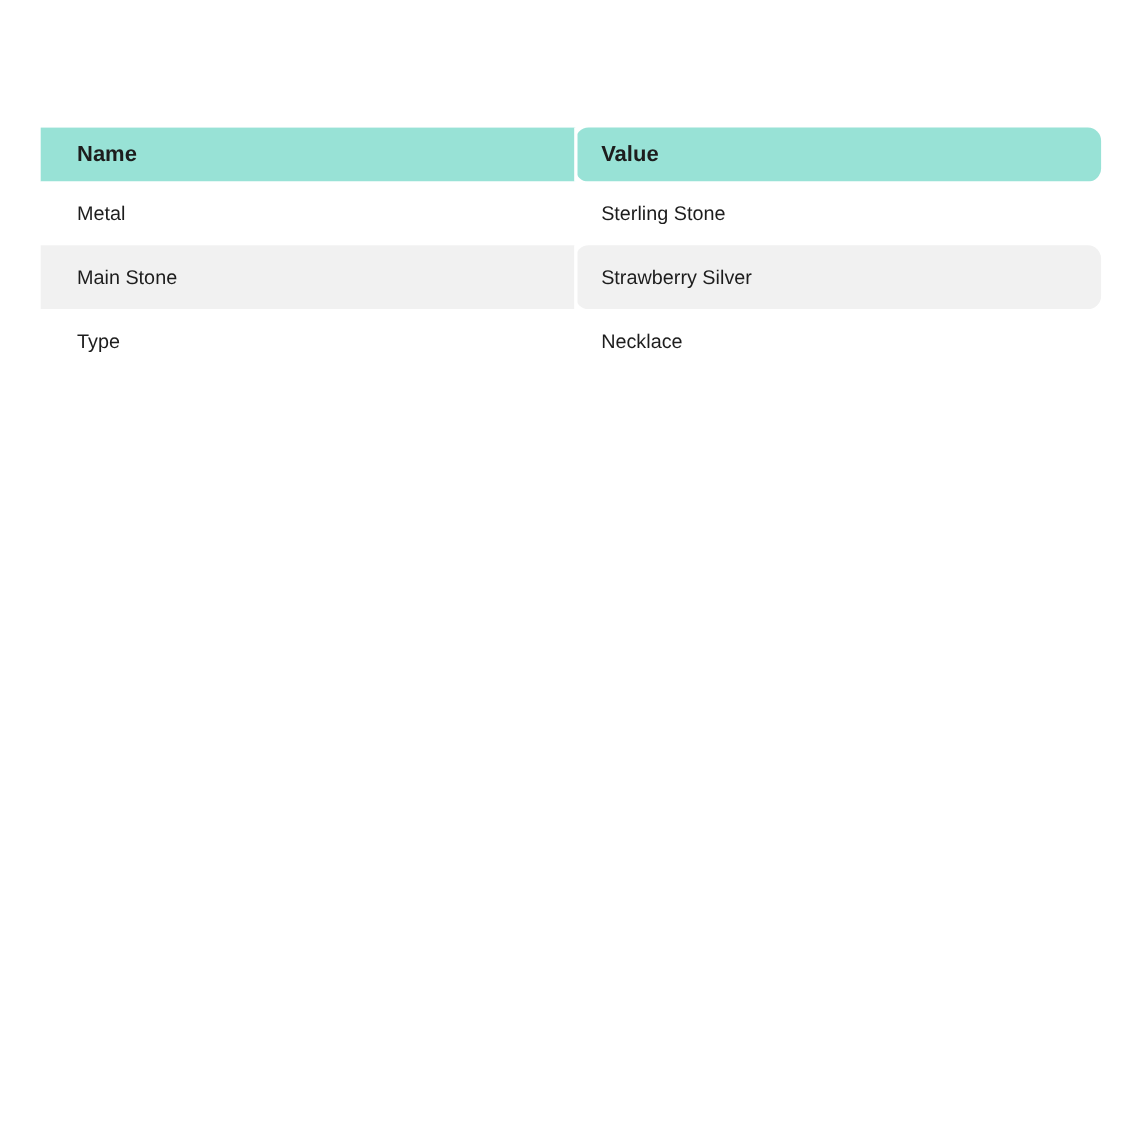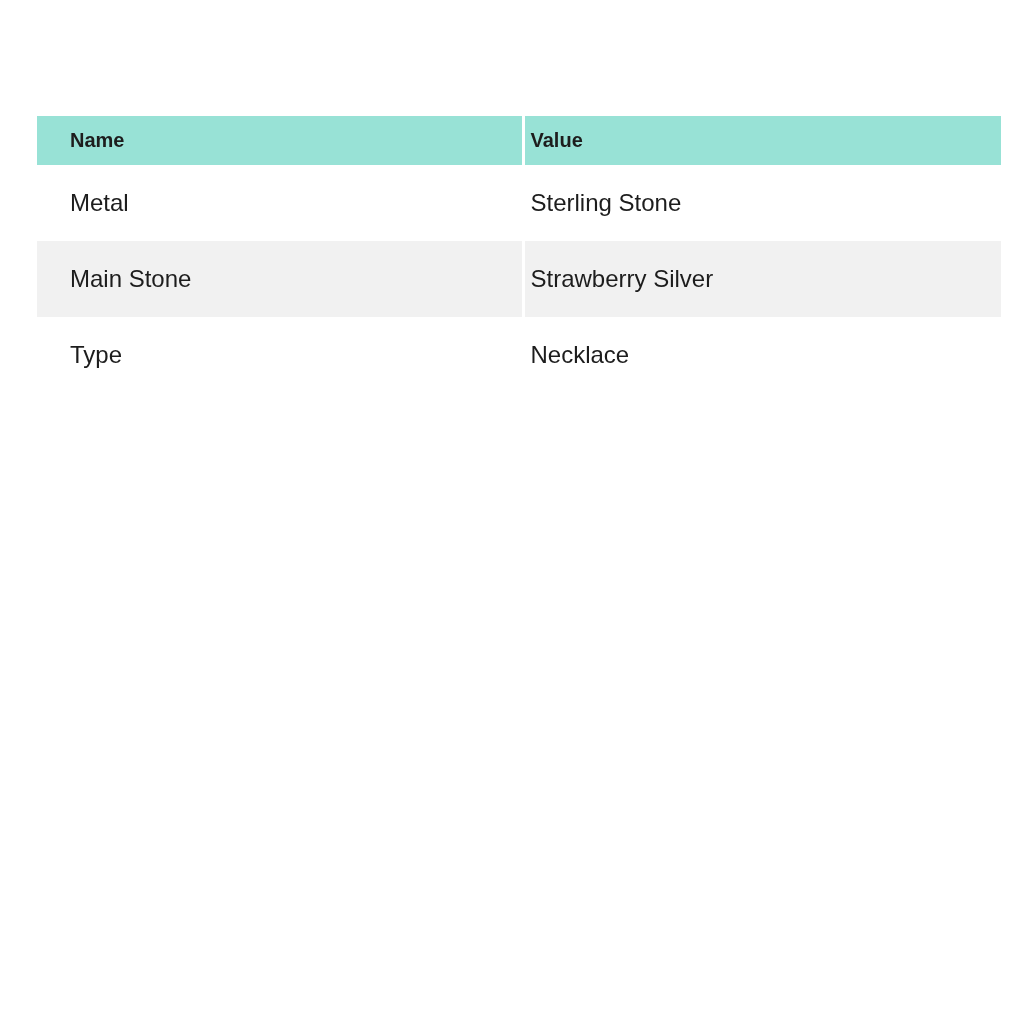--- a/index.html
+++ b/index.html
@@ -31,40 +31,40 @@
     background: #98e2d6;
     height: 49px;
     font-size: 20px;
     font-weight: 700;
     color: #1d1d1d;
     text-align: left;
     vertical-align: middle;
     padding: 0;
   }
   .spec-table td {
-    height: 76px;
-    font-size: 24px;
+    height: 58px;
+    font-size: 18px;
     font-weight: 400;
     color: #1d1d1d;
     text-align: left;
     vertical-align: middle;
     padding: 0;
     background: #ffffff;
   }
   
   .spec-table tbody tr:nth-child(even) td {
     background: #f1f1f1;
   }
   
   .spec-table th.c-name,
   .spec-table td.c-name {
     border-right: 3px solid #ffffff;
   }
   .spec-table .c-name  { padding-left: 33px; }
-  .spec-table .c-value { padding-left: 6px; }
+  .spec-table .c-value { padding-left: 22px; border-radius: 12px; }
 </style>
 </head>
 <body>
 
 <div class="page">
   <table class="spec-table">
     <colgroup>
       <col class="col-name">
       <col class="col-value">
     </colgroup>

